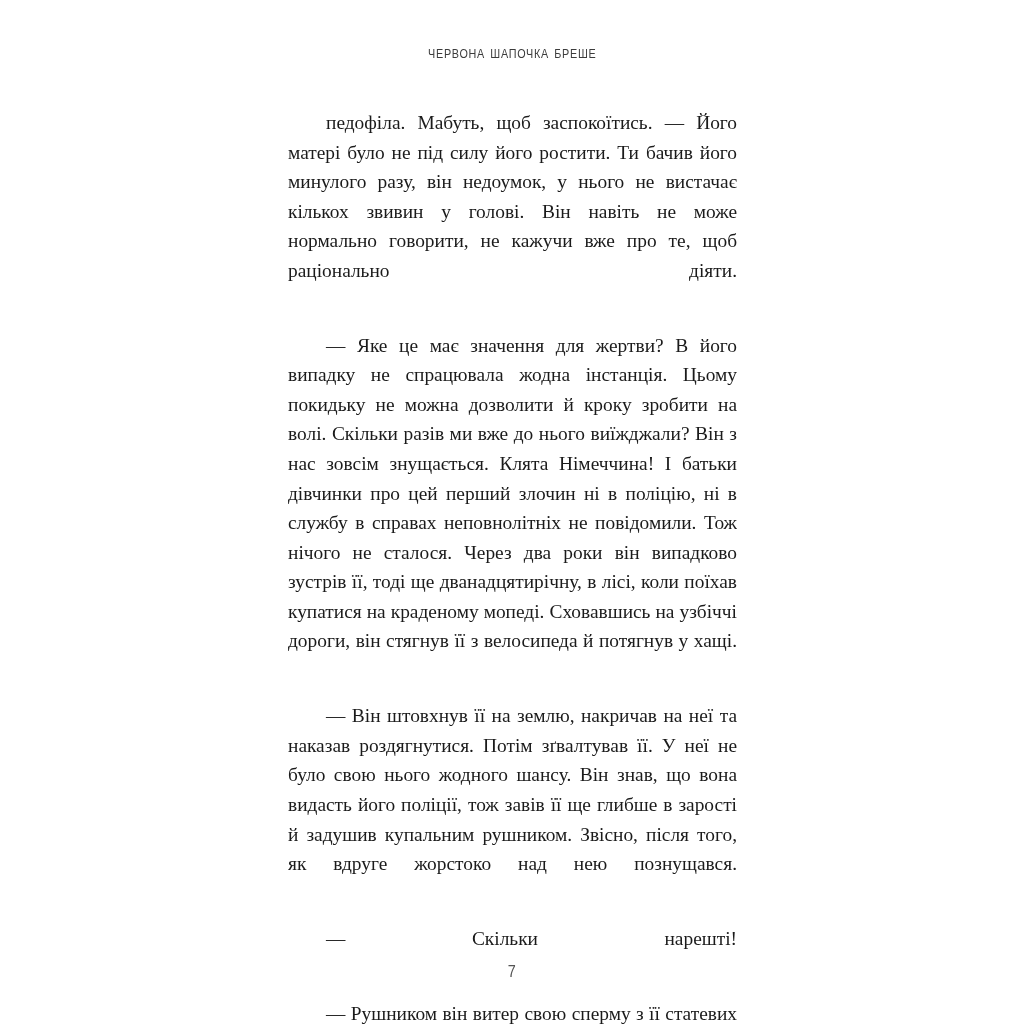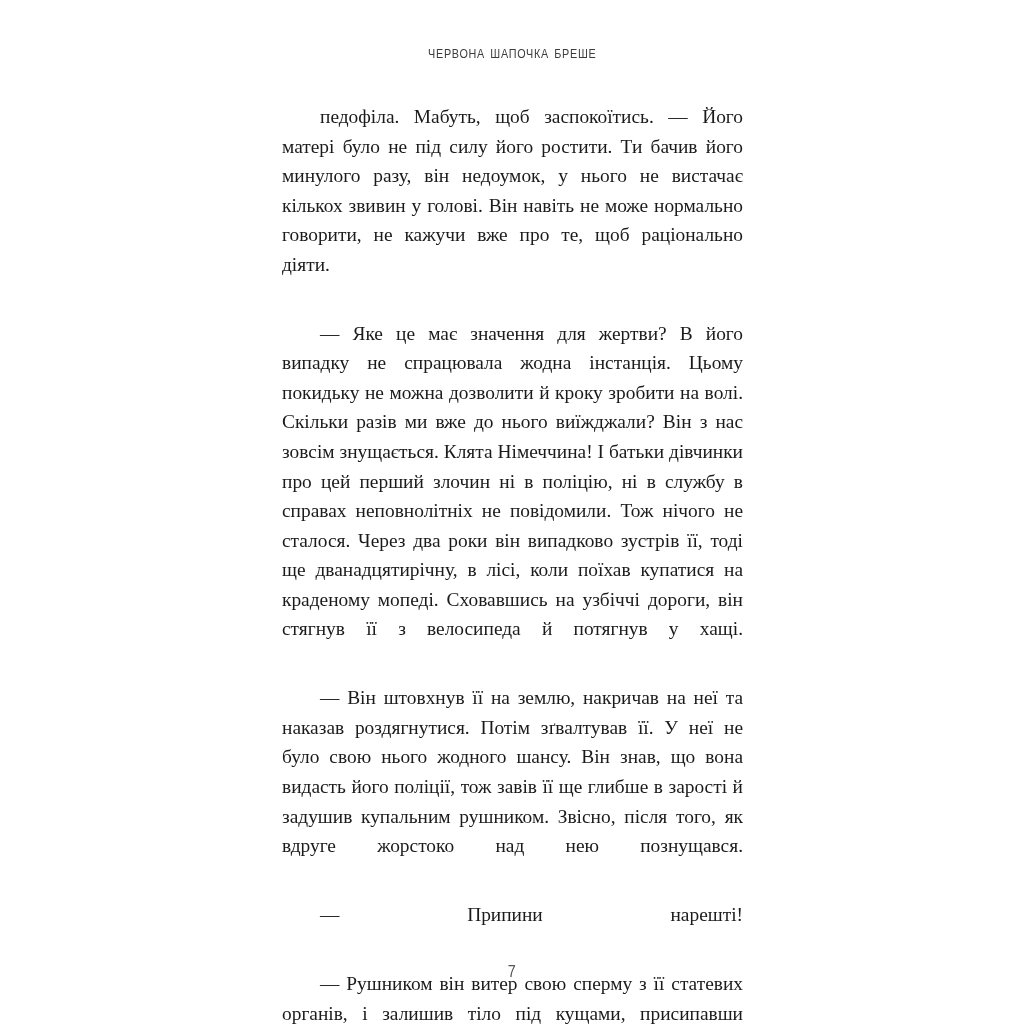--- a/index.html
+++ b/index.html
@@ -47,21 +47,21 @@
 
   
   .textblock {
     position: absolute;
     left: 272px;
     top: 92px;
     width: 481px;
   }
 
   .para {
-    margin: 10px;
+    margin: 16px;
     font-size: 19.4px;
     line-height: 29.55px;
     color: #1b1b1b;
     text-align: justify;
     text-justify: inter-word;
     text-indent: 38px;
     hyphens: manual;
     -webkit-hyphens: manual;
     word-spacing: 0px;
   }
@@ -95,21 +95,21 @@
 <div class="page">
 
   <div class="running-head">
     <span class="rh-text">ЧЕРВОНА ШАПОЧКА БРЕШЕ</span>
   </div>
 
   <div class="textblock">
     <p class="para">педофіла. Мабуть, щоб заспокоїтись. — Його матері було не під силу його ростити. Ти бачив його минулого разу, він недоумок, у нього не вистачає кількох звивин у голові. Він навіть не може нормально говорити, не кажучи вже про те, щоб раціонально діяти.</p>
     <p class="para">— Яке це має значення для жертви? В його випадку не спрацювала жодна інстанція. Цьому покидьку не можна дозволити й кроку зробити на волі. Скільки разів ми вже до нього виїжджали? Він з нас зовсім знущається. Клята Німеччина! І батьки дівчинки про цей перший злочин ні в поліцію, ні в службу в справах неповнолітніх не повідомили. Тож нічого не сталося. Через два роки він випадково зустрів її, тоді ще дванадцятирічну, в лісі, коли поїхав купатися на краденому мопеді. Сховавшись на узбіччі дороги, він стягнув її з велосипеда й потягнув у хащі.</p>
     <p class="para">— Він штовхнув її на землю, накричав на неї та наказав роздягнутися. Потім зґвалтував її. У неї не було свою нього жодного шансу. Він знав, що вона видасть його поліції, тож завів її ще глибше в зарості й задушив купальним рушником. Звісно, після того, як вдруге жорстоко над нею познущався.</p>
-    <p class="para">— Припини нарешті!</p>
+    <p class="para">— Скільки нарешті!</p>
     <p class="para">— Рушником він витер свою сперму з її статевих органів, і залишив тіло під кущами, присипавши землею. Що ще має статися, щоб таку людину позбавили волі?</p>
 
   </div>
 
   <div class="folio">
     <span class="folio-num">7</span>
   </div>
 
 </div>
 

